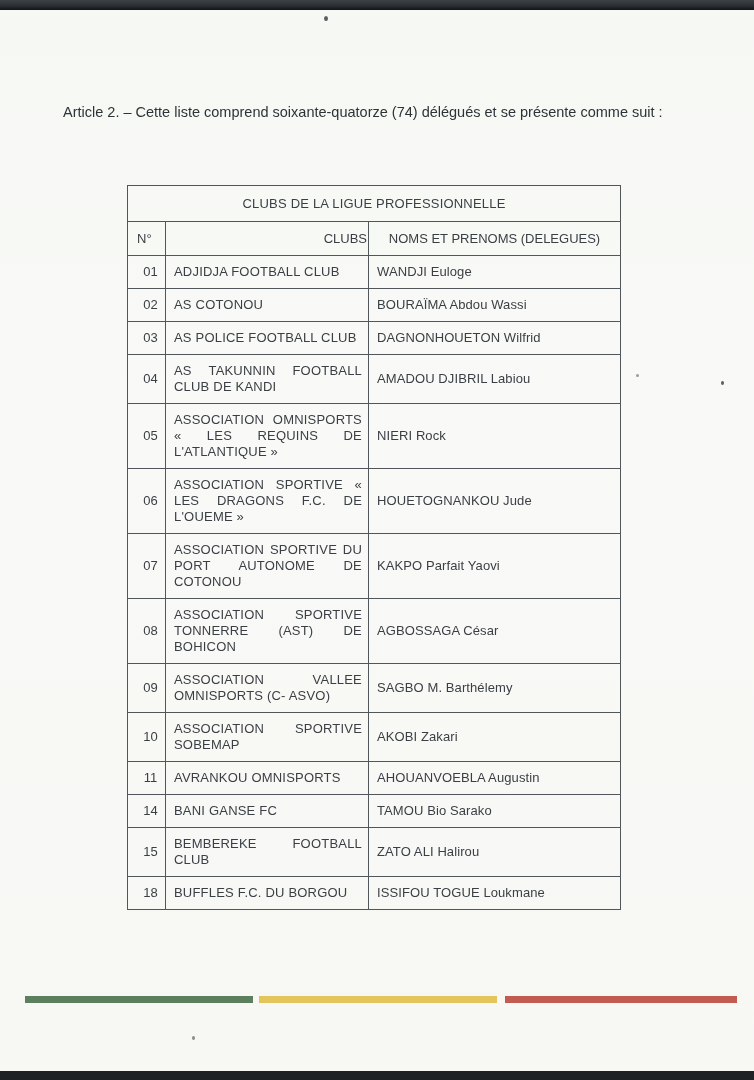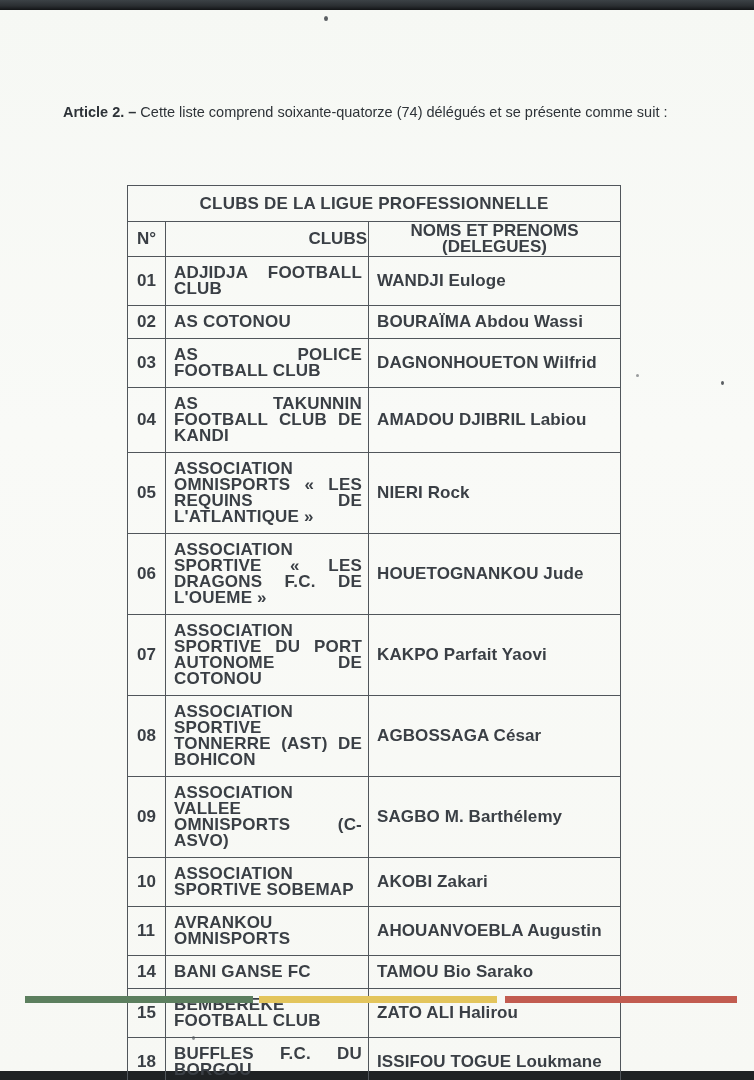--- a/index.html
+++ b/index.html
@@ -22,42 +22,42 @@
     position:absolute;left:0;top:1071px;width:754px;height:9px;
     background:#1f2224;
   }
   .speck{position:absolute;border-radius:50%;background:#5a5e62;}
 
   
   .intro{
     position:absolute;left:63px;top:88px;width:640px;
     font-size:14.5px;color:#2e3338;line-height:19px;
   }
-  .intro b{font-weight:bold;}
+  .intro b{font-weight:normal;}
 
   
   table.doc{
     position:absolute;left:127px;top:185px;width:493px;
     border-collapse:collapse;table-layout:fixed;
     color:#3a3f45;
   }
   table.doc td{
     border:1.6px solid #51565b;
     vertical-align:middle;
-    font-weight:bold;
-    font-size:17px;
+    font-weight:normal;
+    font-size:13px;
     line-height:16px;
   }
   td.t-title{
     height:33px;text-align:center;font-size:13.5px;letter-spacing:.2px;
   }
   td.h-num{height:31px;padding-left:9px;font-size:13px;}
   td.h-club{height:31px;text-align:right;font-size:13px;}
   td.h-del{height:31px;text-align:center;font-size:13px;}
-  td.c-num{padding-left:9px;}
+  td.c-num{padding-left:9px;text-align:center;}
   td.c-club{
     padding:8px 6px 8px 8px;
     text-align:justify;text-align-last:left;
     letter-spacing:.2px;
   }
   td.c-del{padding:8px 4px 8px 8px;letter-spacing:.1px;}
 
   
   .flag-seg{position:absolute;top:996px;height:7px;}
   .flag-green{left:25px;width:228px;}

